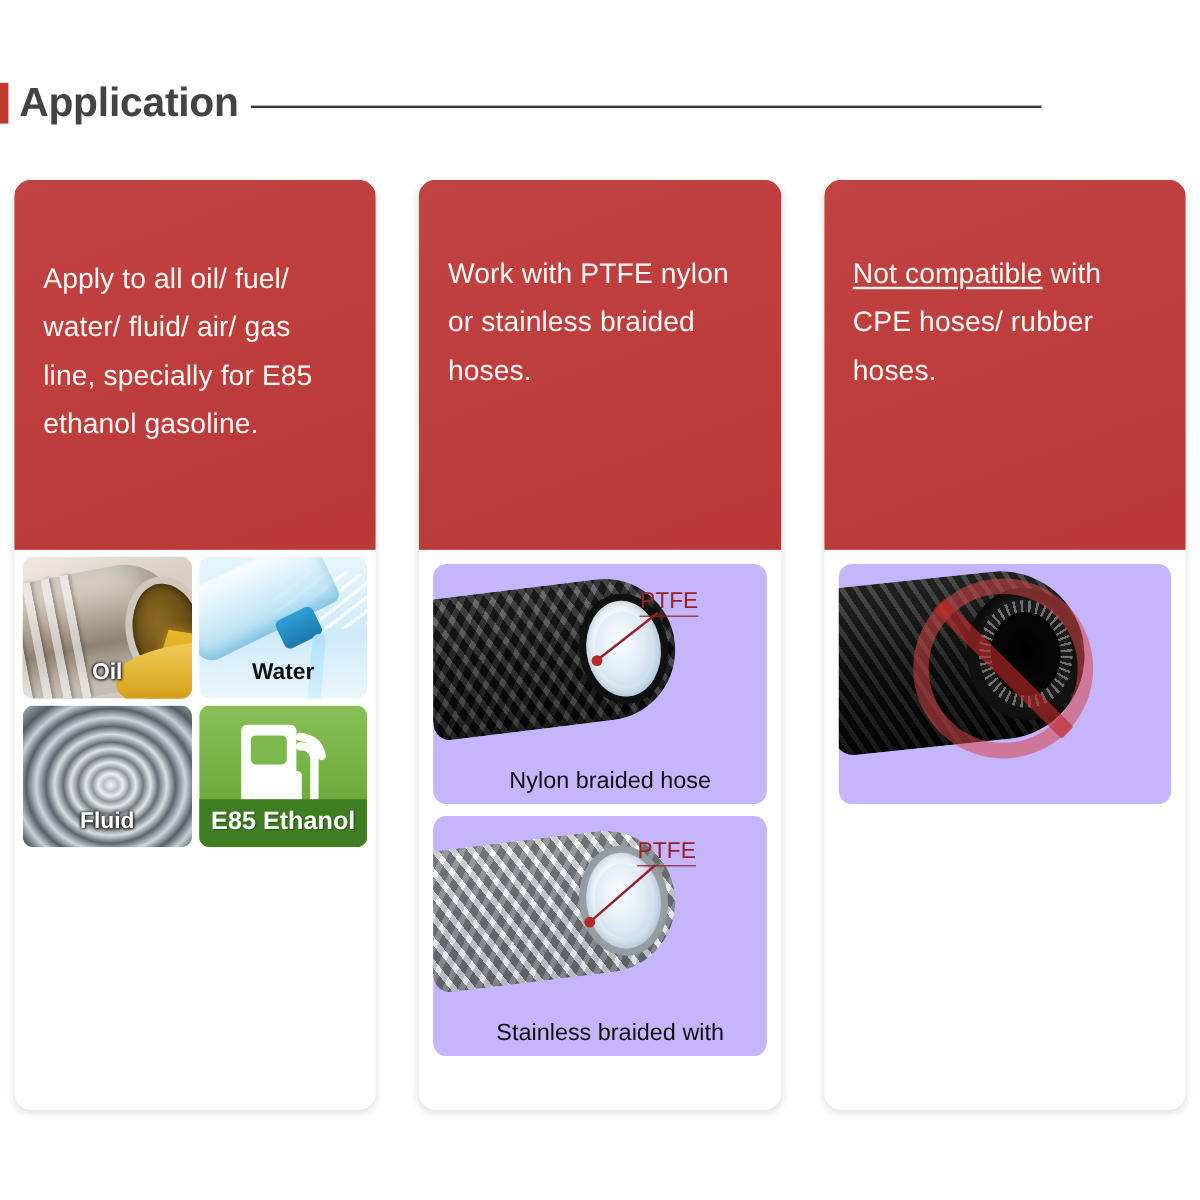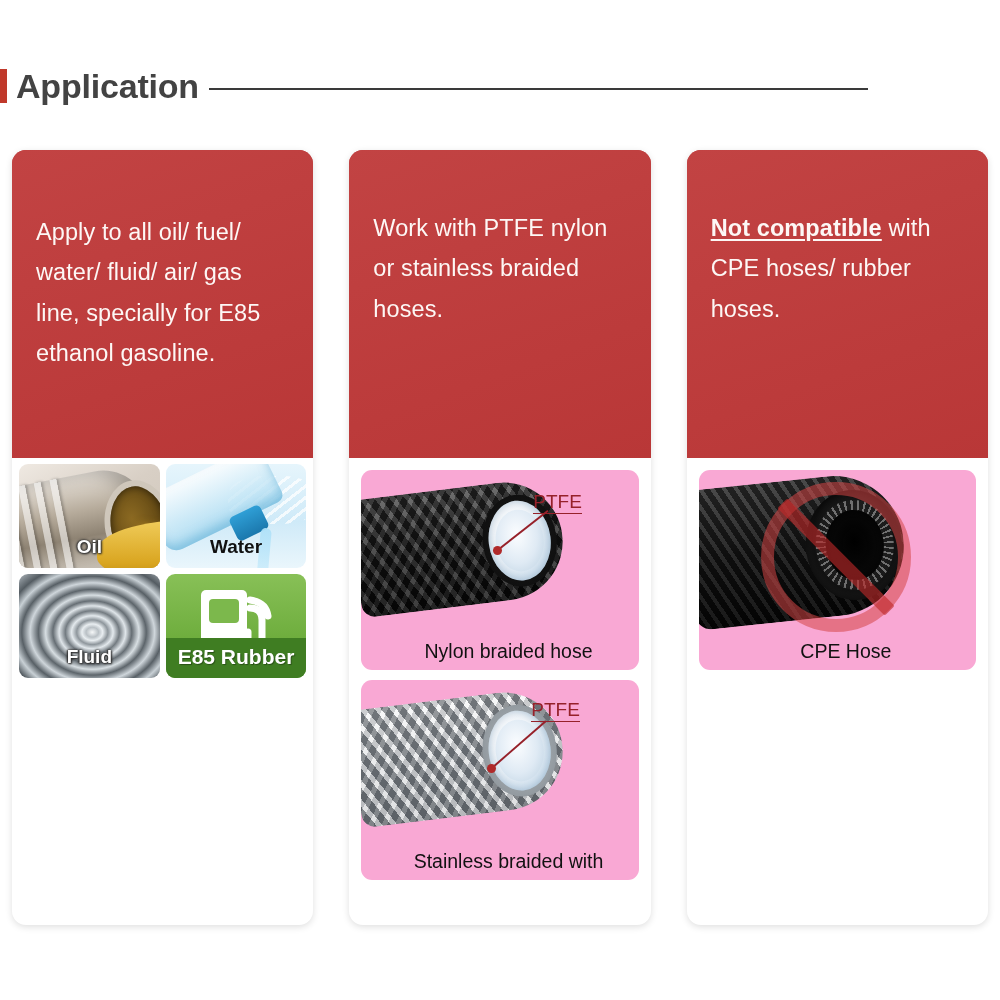--- a/index.html
+++ b/index.html
@@ -46,27 +46,27 @@
     background-image: linear-gradient(160deg, #c24343 0%, #b93737 100%);
     color: #fdf7f5;
     padding: 62px 24px 20px 24px;
   }
   .card-head.h1 { height: 308px; }
   .card-head.h2, .card-head.h3 { height: 308px; padding-top: 58px; }
   .card-head p {
     font-size: 23.5px; line-height: 1.72; font-weight: 400;
     letter-spacing: 0.1px;
   }
-  .card-head .u { text-decoration: underline; font-weight: bold; text-underline-offset: 3px; }
+  .card-head .u { text-decoration: underline; font-weight: normal; text-underline-offset: 3px; }
   .card-body { flex: 1 1 auto; padding: 6px; }
 
   
   .grid { display: grid; grid-template-columns: 1fr 1fr; gap: 6px; padding: 0 1px; }
   .tile {
-    position: relative; height: 104px; border-radius: 9px; overflow: hidden;
+    position: relative; height: 118px; border-radius: 9px; overflow: hidden;
     display: flex; align-items: flex-end; justify-content: center;
   }
   .tile-label {
     position: relative; z-index: 5; font-size: 19px; font-weight: bold;
     padding-bottom: 10px; white-space: nowrap;
   }
   .lbl-light { color: #ffffff; text-shadow: 0 0 3px #222, 1px 1px 2px #333, -1px 0 2px #333; }
   .lbl-dark  { color: #111111; }
 
   
@@ -179,21 +179,21 @@
   .art-e85 { position: absolute; inset: 0;
     background: linear-gradient(180deg,#88c057 0%,#6fae3e 60%,#5d9c33 100%); }
   .e85-band { position: absolute; left:0; right:0; bottom:0; height:40px; background:#3f7d22; }
   .pump-svg { position: absolute; left: 50%; top: 12px; transform: translateX(-50%); }
   .e85-text { position: relative; z-index: 6; color: #fff; font-weight: bold; font-size: 21px;
     padding-bottom: 9px; text-shadow: 1px 1px 1px rgba(0,0,0,.35); }
 
   
   .photo-tile {
     position: relative; margin: 6px 6px 0 6px; height: 200px;
-    background: #f9a8d4; border-radius: 11px; overflow: hidden;
+    background: #c4b5fd; border-radius: 11px; overflow: hidden;
   }
   .photo-tile.second { margin-top: 10px; }
   .photo-caption {
     position: absolute; left: 17px; right: 0; bottom: 7px; text-align: center;
     font-size: 19.5px; color: #111; z-index: 9; white-space: nowrap;
   }
   .ptfe-label {
     position: absolute; z-index: 10; color: #96212a; font-size: 19px;
     border-bottom: 1.6px solid #96212a; padding-bottom: 1px; line-height: 1.05;
   }
@@ -327,21 +327,21 @@
             <div class="art-e85">
               <svg class="pump-svg" width="86" height="92" viewBox="0 0 86 92">
                 <rect x="8" y="4" width="46" height="84" rx="5" fill="#ffffff"></rect>
                 <rect x="16" y="13" width="30" height="24" rx="4" fill="#7cb84c"></rect>
                 <rect x="2" y="80" width="58" height="10" rx="3" fill="#ffffff"></rect>
                 <path d="M57 22 q12 0 12 12 v30 q0 7 -7 7 q-7 0 -7 -7 v-18" fill="none" stroke="#ffffff" stroke-width="7" stroke-linecap="round"></path>
                 <path d="M57 14 q16 2 18 16" fill="none" stroke="#ffffff" stroke-width="7" stroke-linecap="round"></path>
               </svg>
               <div class="e85-band"></div>
             </div>
-            <div class="e85-text">E85 Rubber</div>
+            <div class="e85-text">E85 Ethanol</div>
           </div>
 
         </div>
       </div>
     </div>
 
     <div class="card">
       <div class="card-head h2">
         <p><span>Work with PTFE nylon or stainless braided hoses.</span></p>
       </div>
@@ -384,21 +384,20 @@
 
         <div class="photo-tile">
           <div class="bad-hose cpe">
             <div class="tube"></div>
             <div class="ring-out"></div>
             <div class="ring-mid"></div>
             <div class="bore"></div>
           </div>
           <div class="no-sign" style="left:62px; top:12px;"></div>
           <div class="no-slash" style="left:61px; top:80px;"></div>
-          <div class="photo-caption">CPE Hose</div>
         </div>
 
 
       </div>
     </div>
 
   </div>
 </div>
 
 </body></html>

